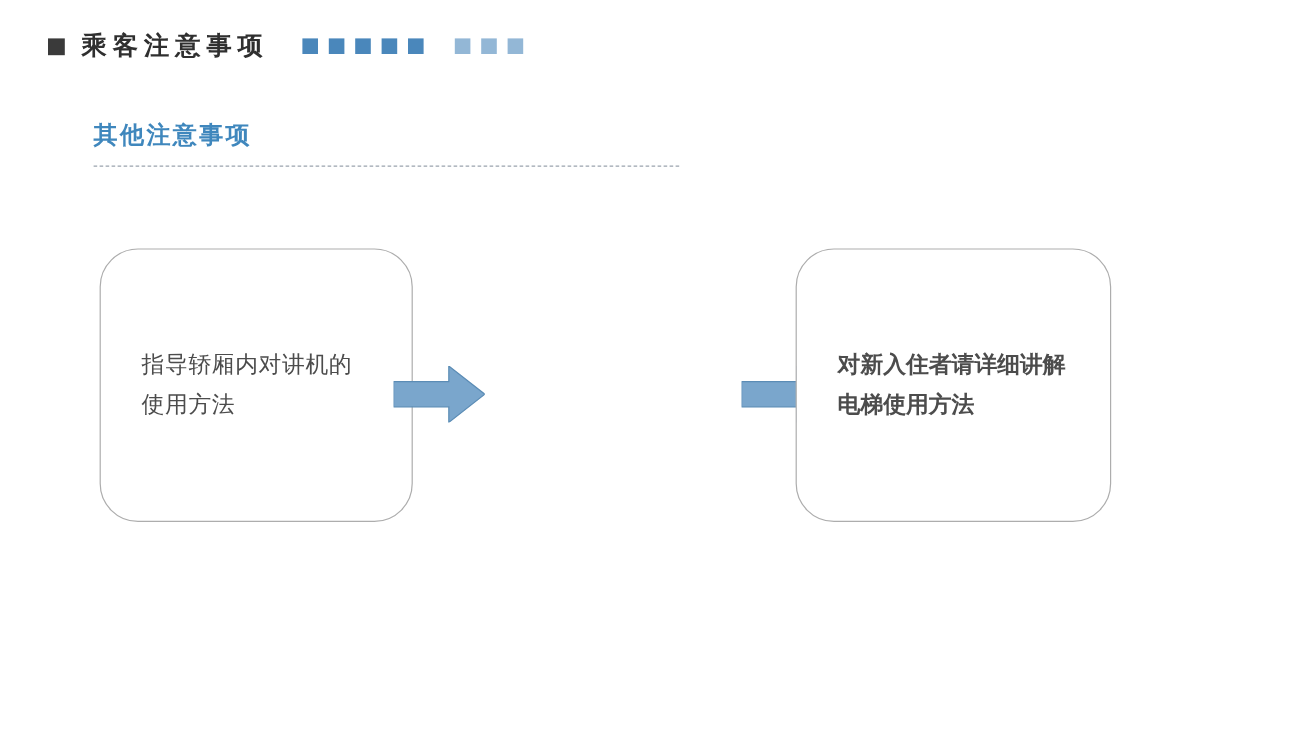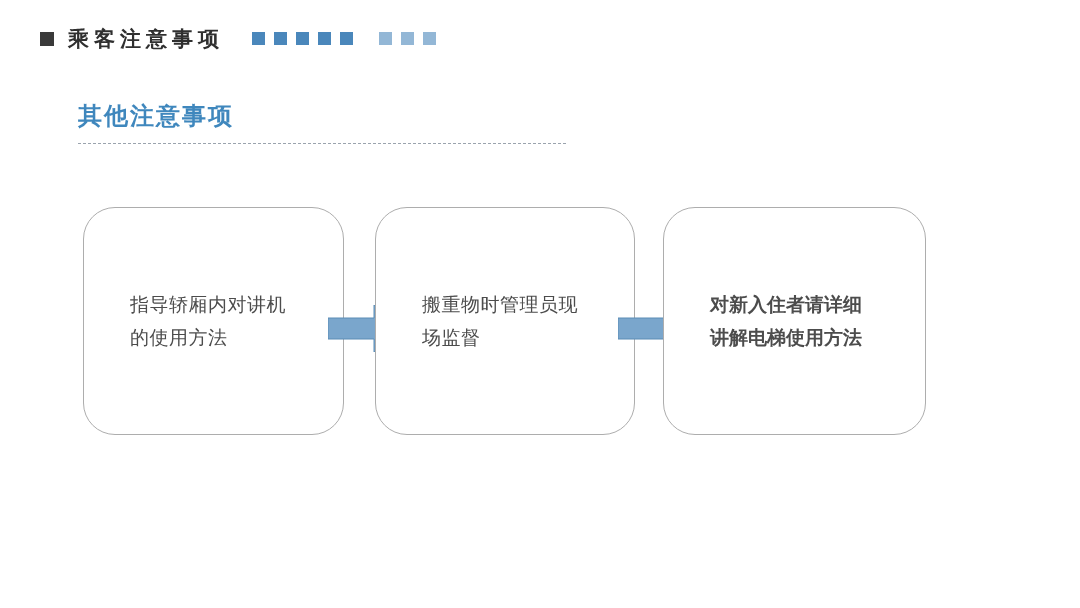--- a/index.html
+++ b/index.html
@@ -64,21 +64,21 @@
 
   
   .subtitle-wrap {
     position: absolute;
     left: 78px;
     top: 100px;
     width: 490px;
   }
 
   .subtitle {
-    font-size: 24px;
+    font-size: 20px;
     font-weight: bold;
     color: #3f87bd;
     letter-spacing: 2px;
     line-height: 1.3;
   }
 
   .subtitle-rule {
     margin-top: 12px;
     width: 488px;
     height: 0;
@@ -96,21 +96,21 @@
 
   .node {
     position: absolute;
     top: 0;
     height: 228px;
     border: 1px solid #adadad;
     border-radius: 32px;
     background: #ffffff;
     display: flex;
     align-items: center;
-    padding: 0 46px;
+    padding: 0 34px;
   }
 
   .node-1 { left: 83px;  width: 261px; }
   .node-2 { left: 375px; width: 260px; }
   .node-3 { left: 663px; width: 263px; font-weight: bold; }
 
   .node-text {
     font-size: 19px;
     line-height: 1.75;
     color: #4c4c4c;
@@ -161,23 +161,20 @@
     <div class="node node-1">
       <div class="node-text">指导轿厢内对讲机的使用方法</div>
     </div>
 
     <div class="arrow arrow-1">
       <svg viewBox="0 0 76 47" preserveAspectRatio="none" aria-hidden="true">
         <polygon points="0,13 46,13 46,0 76,23.5 46,47 46,34 0,34" fill="#7aa6cc" stroke="#5b8cb5" stroke-width="1"></polygon>
       </svg>
     </div>
 
-    <div class="node node-2">
-      <div class="node-text">搬重物时管理员现场监督</div>
-    </div>
 
     <div class="arrow arrow-2">
       <svg viewBox="0 0 76 47" preserveAspectRatio="none" aria-hidden="true">
         <polygon points="0,13 46,13 46,0 76,23.5 46,47 46,34 0,34" fill="#7aa6cc" stroke="#5b8cb5" stroke-width="1"></polygon>
       </svg>
     </div>
 
     <div class="node node-3">
       <div class="node-text">对新入住者请详细讲解电梯使用方法</div>
     </div>

